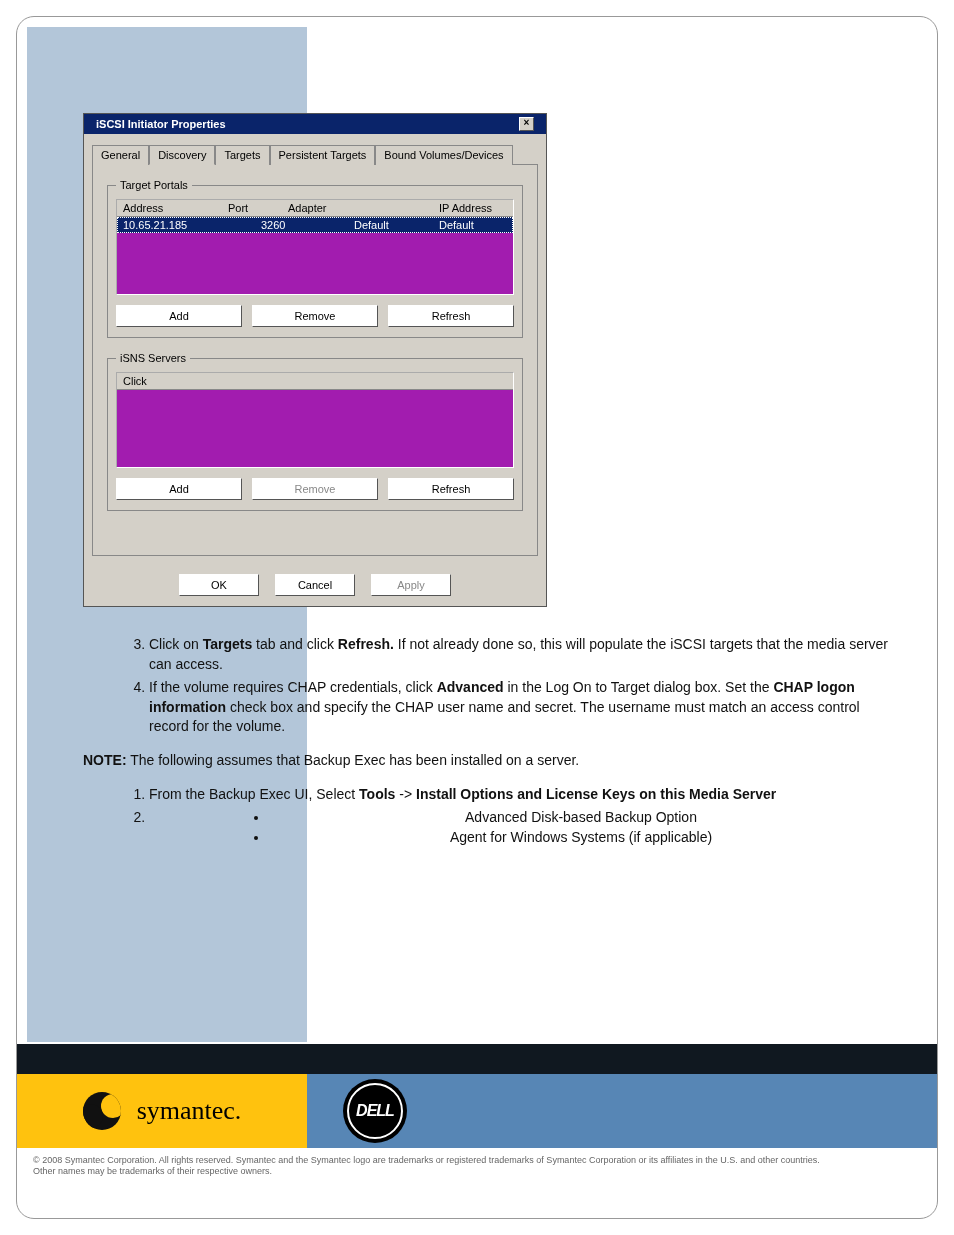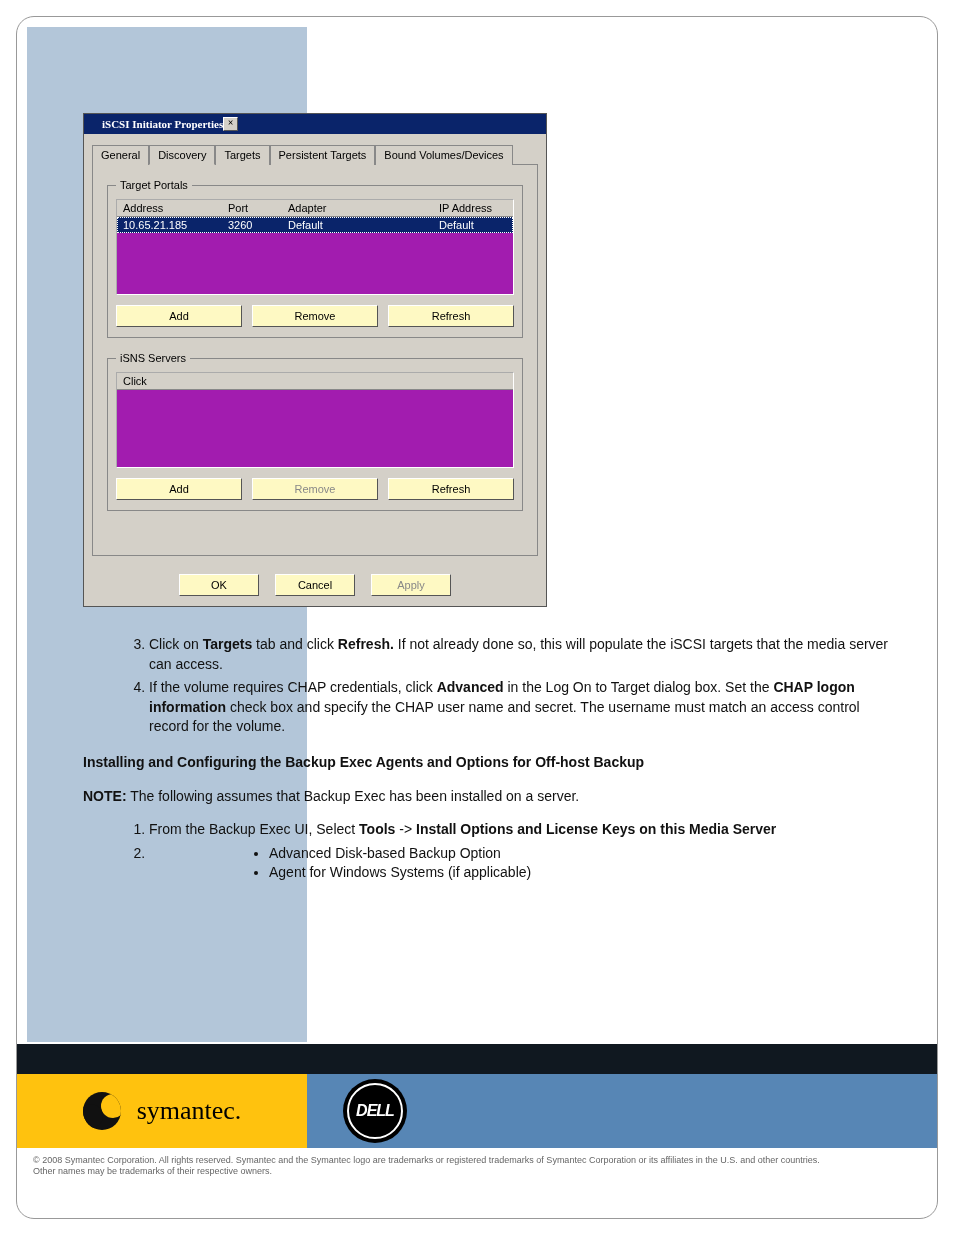--- a/index.html
+++ b/index.html
@@ -34,24 +34,23 @@
     width: 464px;
     background: #d4d0c8;
     border: 1px solid #555;
     font-family: Tahoma, Arial, sans-serif;
     font-size: 11px;
   }
   .titlebar {
     background: #0a246a;
     background: linear-gradient(#0a246a,#0a246a);
     color: #fff;
-    padding: 3px 18px;
-    display: flex; justify-content: flex-start; align-items: center;
+    padding: 3px 12px;
+    display: flex; justify-content: space-between; align-items: center;
     font-weight: bold;
-    font-family: Liberation Serif, serif;
   }
   .closebox {
     width: 15px; height: 14px; background: #d4d0c8;
     border: 1px solid #fff; border-right-color:#555; border-bottom-color:#555;
     font-size: 10px; line-height: 10px; text-align:center; color:#000; font-weight:bold;
   }
   .tabstrip { display:flex; margin: 10px 8px 0 8px; }
   .tab {
     border:1px solid #888; border-bottom:none;
     padding:3px 8px; background:#d4d0c8; position:relative; bottom:-1px;
@@ -68,36 +67,36 @@
     font-size:11px;
   }
   .listhead {
     display:flex; border-bottom:1px solid #888; background:#d4d0c8;
   }
   .listhead div, .listrow span {
     padding:2px 6px; font-size:11px;
   }
   .col-addr{width:105px;} .col-port{width:60px;} .col-adpt{flex:1;} .col-ip{width:80px; text-align:left;}
   .listrow { display:flex; background:#0a246a; color:#fff; height:16px; }
-  .listrow.dashed { outline:1px dotted #fff; outline-offset:-1px; }
+  .listrow.dashed { outline:1px dotted #fff; outline-offset:-1px;gap:33px; }
   .btnrow { display:flex; justify-content:space-between; gap:10px; margin-top:10px; }
   .btn {
     flex:1;
-    background:#fef9c3;
+    background:#ffffff;
     border:1px solid #555; border-top-color:#fff; border-left-color:#fff;
     font-size:11px; padding:4px 0; text-align:center;
   }
   .btn[data-disabled="true"]{ color:#888; }
   .footbtns { display:flex; justify-content:center; gap:16px; padding:10px; }
   .footbtns .btn{ flex:0 0 80px; }
   
   .doc { margin-top: 28px; font-size: 14px; color:#111; line-height:1.4; width:810px; }
   .doc ol { padding-left: 66px; margin:0 0 14px 0; }
   .doc ol>li { margin-bottom:4px; }
-  .doc ul { list-style: disc; padding-left: 120px; margin:4px 0;}
+  .doc ul { list-style: disc; padding-left: 120px; margin:4px 0;text-align:center;}
   .doc .bold{font-weight:bold;}
   .doc h4 { font-size:14px; margin:16px 0 12px 0; }
   
   .darkbar { position:absolute; top:1027px; left:0; right:0; height:30px; background:#101820; }
   .brandbar { position:absolute; top:1057px; left:0; right:0; height:74px; display:flex; }
   .yellow { width:290px; background:#ffc20e; display:flex; align-items:center; justify-content:center; gap:16px;}
   .blue { flex:1; background:#5786b5; display:flex; align-items:center; padding-left:40px;}
   .sym-logo { width:38px; height:38px; border-radius:50%; background:#111; position:relative; overflow:hidden;}
   .sym-logo::before{content:"";position:absolute;width:24px;height:24px;border-radius:50%;background:#ffc20e;top:2px;left:18px;}
   .sym-logo::after{content:"";position:absolute;width:24px;height:24px;border-radius:50%;background:#111;top:12px;left:-4px;}
@@ -178,21 +177,20 @@
     <div class="doc">
       <ol start="3">
         <li>
           <span>Click on </span><span class="bold">Targets</span><span> tab and click </span><span class="bold">Refresh.</span><span>  If not already done so, this will populate the iSCSI targets that the media server can access.</span>
         </li>
         <li>
           <span>If the volume requires CHAP credentials, click </span><span class="bold">Advanced</span><span> in the Log On to Target dialog box.  Set the </span><span class="bold">CHAP logon information</span><span> check box and specify the CHAP user name and secret.  The username must match an access control record for the volume.</span>
         </li>
       </ol>
 
-      <h4>Installing and Configuring the Backup Exec Agents and Options for Off-host Backup</h4>
 
       <p>
         <span class="bold">NOTE:</span><span> The following assumes that Backup Exec has been installed on a server.</span>
       </p>
 
       <ol>
         <li>
           <span>From the Backup Exec UI, Select </span><span class="bold">Tools</span><span> -&gt; </span><span class="bold">Install Options and License Keys on this Media Server</span>
         </li>
         <li>

